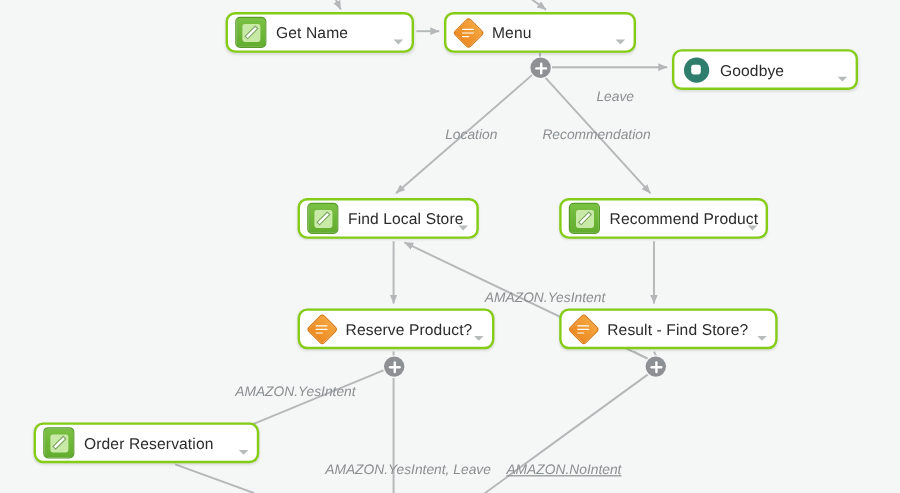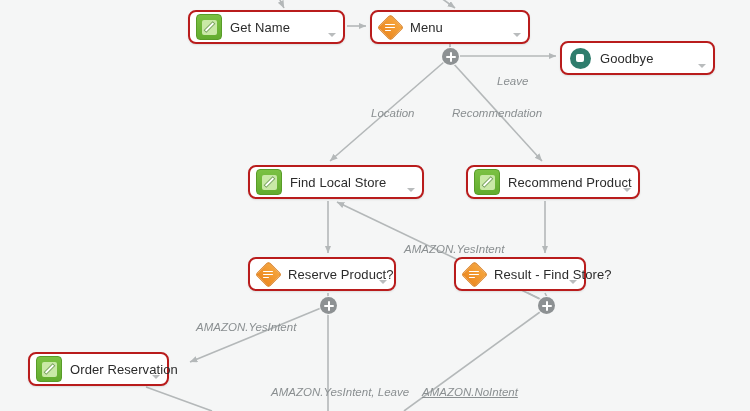--- a/index.html
+++ b/index.html
@@ -23,21 +23,21 @@
     height: 411px;
     pointer-events: none;
   }
 
   
   .node {
     position: absolute;
     box-sizing: border-box;
     height: 34px;
     background: #ffffff;
-    border: 2px solid #b91c1c;
+    border: 2px solid #84cc16;
     border-radius: 8px;
     display: flex;
     align-items: center;
     padding-left: 6px;
     padding-right: 18px;
     box-shadow: 0 1px 2px rgba(0,0,0,0.10);
   }
   .node-label {
     font-size: 13px;
     color: #2b2b2b;
@@ -280,69 +280,69 @@
   <div class="node" style="left:560px; top:41px; width:155px;">
     <span class="icon icon-end">
       <span class="circ">
         <span class="sq"></span>
       </span>
     </span>
     <span class="node-label">Goodbye</span>
     <span class="node-caret"></span>
   </div>
 
-  <div class="node" style="left:248px; top:165px; width:176px;">
+  <div class="node" style="left:248px; top:165px; width:151px;">
     <span class="icon icon-edit">
       <span class="pad">
         <span class="pencil"></span>
       </span>
     </span>
     <span class="node-label">Find Local Store</span>
     <span class="node-caret"></span>
   </div>
 
   <div class="node" style="left:466px; top:165px; width:174px;">
     <span class="icon icon-edit">
       <span class="pad">
         <span class="pencil"></span>
       </span>
     </span>
     <span class="node-label">Recommend Product</span>
     <span class="node-caret"></span>
   </div>
 
-  <div class="node" style="left:248px; top:257px; width:148px;">
+  <div class="node" style="left:248px; top:257px; width:164px;">
     <span class="icon icon-intent">
       <span class="dia">
         <span class="lines">
             <i></i>
             <i></i>
             <i></i>
           </span>
       </span>
     </span>
     <span class="node-label">Reserve Product?</span>
     <span class="node-caret"></span>
   </div>
 
-  <div class="node" style="left:454px; top:257px; width:132px;">
+  <div class="node" style="left:466px; top:257px; width:182px;">
     <span class="icon icon-intent">
       <span class="dia">
         <span class="lines">
             <i></i>
             <i></i>
             <i></i>
           </span>
       </span>
     </span>
     <span class="node-label">Result - Find Store?</span>
     <span class="node-caret"></span>
   </div>
 
-  <div class="node" style="left:28px; top:352px; width:141px;text-align:center;">
+  <div class="node" style="left:28px; top:352px; width:188px;text-align:center;">
     <span class="icon icon-edit">
       <span class="pad">
         <span class="pencil"></span>
       </span>
     </span>
     <span class="node-label">Order Reservation</span>
     <span class="node-caret"></span>
   </div>
 
 </div>

